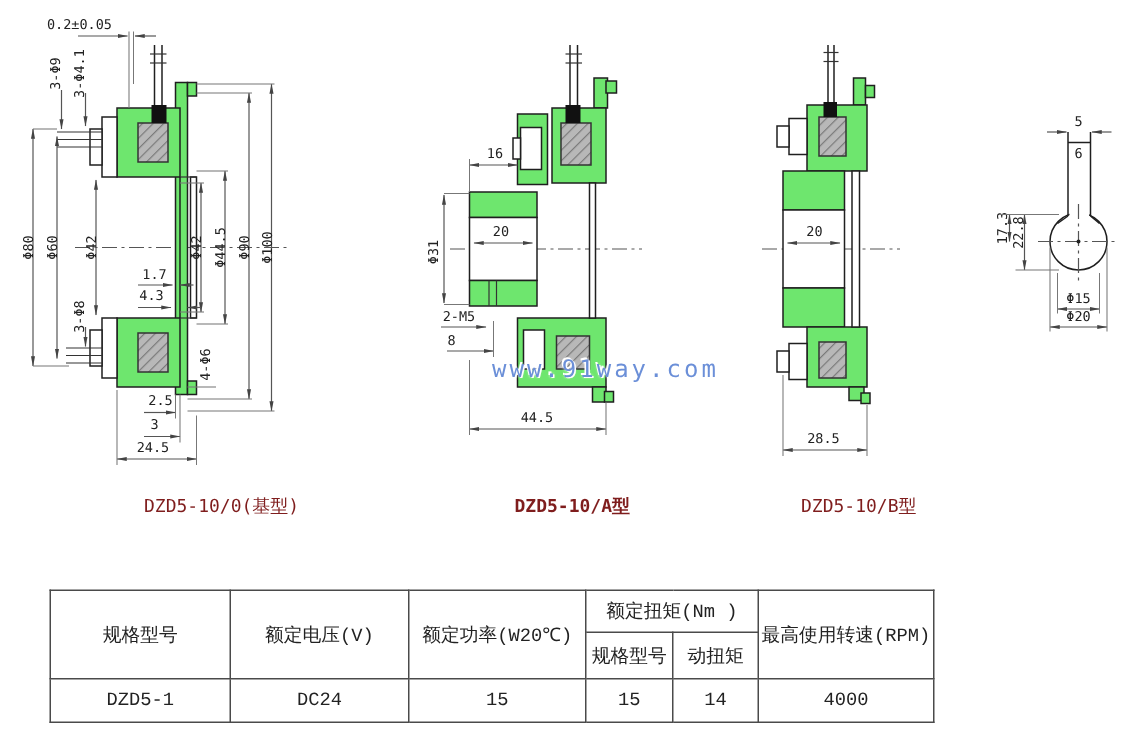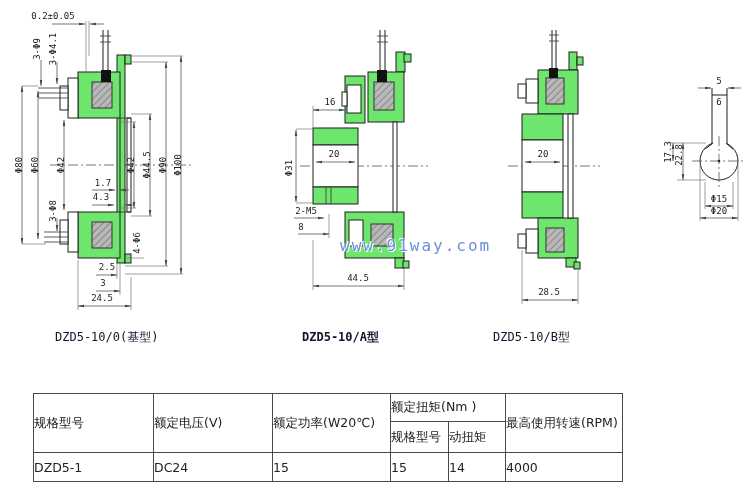--- a/index.html
+++ b/index.html
@@ -8,27 +8,27 @@
   svg text{font-family:"DejaVu Sans Mono",monospace;}
   .dt{font-size:9px;fill:#222;text-anchor:middle;}
   .grn{fill:#6ee66e;stroke:#1f1f1f;stroke-width:1;}
   .wht{fill:#ffffff;stroke:#1f1f1f;stroke-width:1;}
   .blk{fill:#111111;stroke:none;}
   .ln{stroke:#1f1f1f;stroke-width:1;fill:none;}
   .thin{stroke:#333;stroke-width:.8;fill:none;}
   .dim{stroke:#555;stroke-width:.8;fill:none;}
   .ext{stroke:#777;stroke-width:.7;fill:none;}
   .axis{stroke:#555;stroke-width:.8;fill:none;stroke-dasharray:10 3 2 3;}
-  .vlabel{position:absolute;font:12px "DejaVu Sans Mono",monospace;color:#0f172a;white-space:nowrap;}
-  .watermark{position:absolute;left:340px;top:236px;font:16px "DejaVu Sans Mono",monospace;
+  .vlabel{position:absolute;font:12px "DejaVu Sans Mono",monospace;color:#7f1d1d;white-space:nowrap;margin-left:41px;}
+  .watermark{position:absolute;left:328px;top:236px;font:16px "DejaVu Sans Mono",monospace;
              letter-spacing:2px;color:#6b8fd8;white-space:nowrap;
              text-shadow:0 0 2px #fff,1px 1px 0 #fff,-1px -1px 0 #fff;}
   table.spec{position:absolute;left:33px;top:393px;border-collapse:collapse;table-layout:fixed;
              font-size:12.5px;color:#222;background:#fff;}
-  table.spec td{border:1px solid #4a4a4a;vertical-align:middle;padding:0;}
+  table.spec td{border:1px solid #4a4a4a;text-align:center;vertical-align:middle;padding:0;font-family:Liberation Mono, monospace;}
 </style>
 </head>
 <body>
 
 <div class="stage">
 
 <svg width="754" height="385" viewBox="0 0 754 385">
   <defs>
     <marker id="arr" viewBox="0 0 10 10" refX="9" refY="5" markerWidth="9" markerHeight="9" orient="auto-start-reverse">
       <path d="M0,3.1 L9.5,5 L0,6.9 z" fill="#444"></path>

